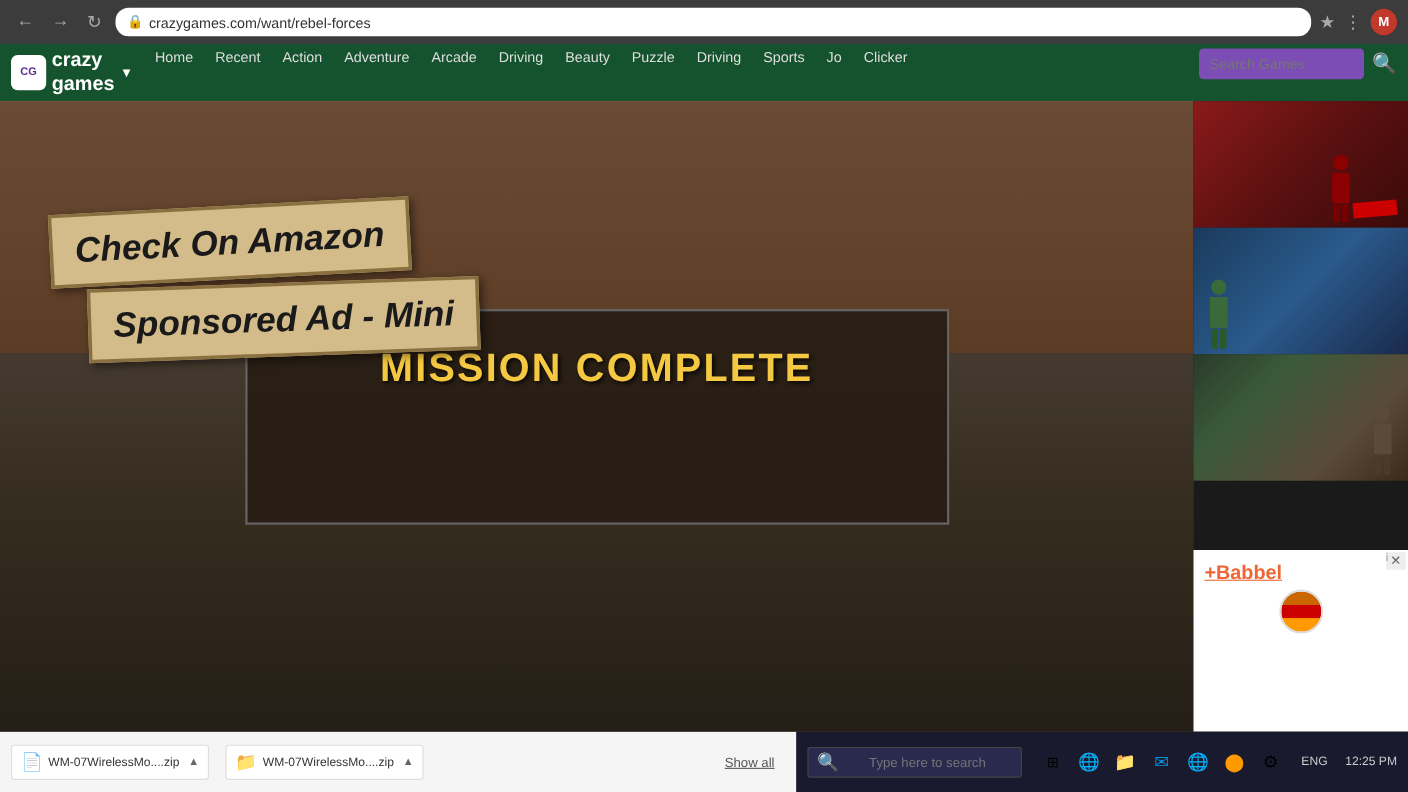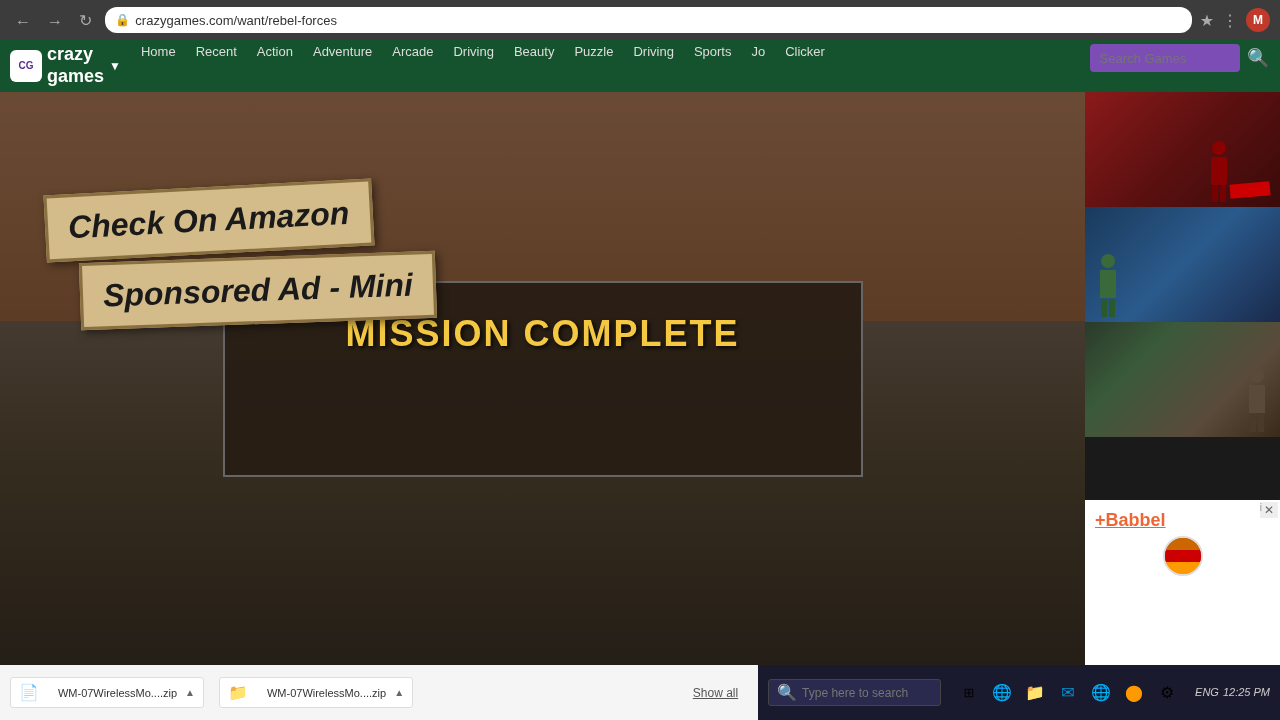--- a/index.html
+++ b/index.html
@@ -307,21 +307,21 @@
       display: flex;
       align-items: center;
       gap: 5px;
       padding: 5px 8px;
       background: #fff;
       border: 1px solid #ddd;
       border-radius: 3px;
       cursor: pointer;
     }
     .download-icon { font-size: 16px; color: #f90; }
-    .download-name { font-size: 11px; color: #333; margin-left: 14px; }
+    .download-name { font-size: 11px; color: #333; }
     .download-chevron { font-size: 10px; color: #666; margin-left: 3px; }
     .show-all-btn {
       margin-left: auto;
       margin-right: 10px;
       font-size: 12px;
       color: #555;
       cursor: pointer;
       text-decoration: underline;
     }
 
@@ -346,24 +346,23 @@
       background: transparent;
       border: none;
       color: #aaa;
       font-size: 12px;
       width: 130px;
       outline: none;
     }
     .sys-tray {
       display: flex;
       align-items: center;
-      gap: 4px;
+      gap: 16px;
       color: #ccc;
       font-size: 11px;
-      font-style: italic;
     }
     .clock { text-align: right; line-height: 1.3; }
 
     
     .win-taskbar {
       display: flex;
       align-items: center;
       background: #1a1a2e;
       padding: 0 5px;
       gap: 3px;
@@ -529,21 +528,21 @@
       <span style="font-size:16px;color:#f90;">📁</span>
       <span class="download-name">WM-07WirelessMo....zip</span>
       <span class="download-chevron">▲</span>
     </div>
     <span class="show-all-btn">Show all</span>
   </div>
 
   <div class="taskbar-right" style="min-width:380px;">
     <div class="taskbar-search">
       <span>🔍</span>
-      <input type="text" style="background: transparent; border: none; color: rgb(170, 170, 170); font-size: 12px; width: 130px; outline: none;" placeholder="Type here to search">
+      <input type="text" style="background: transparent; border: none; color: rgb(170, 170, 170); font-size: 12px; width: 130px; outline: none; margin-left: 22px;" placeholder="Type here to search">
     </div>
     <div class="win-taskbar">
       <div class="win-icon" style="font-size:13px;">⊞</div>
       <div class="win-icon" style="color:#0078d7;">🌐</div>
       <div class="win-icon" style="color:#f90;">📁</div>
       <div class="win-icon" style="color:#0095d9;">✉</div>
       <div class="win-icon" style="color:#4caf50;">🌐</div>
       <div class="win-icon" style="color:#f90;">⬤</div>
       <div class="win-icon">⚙</div>
     </div>

